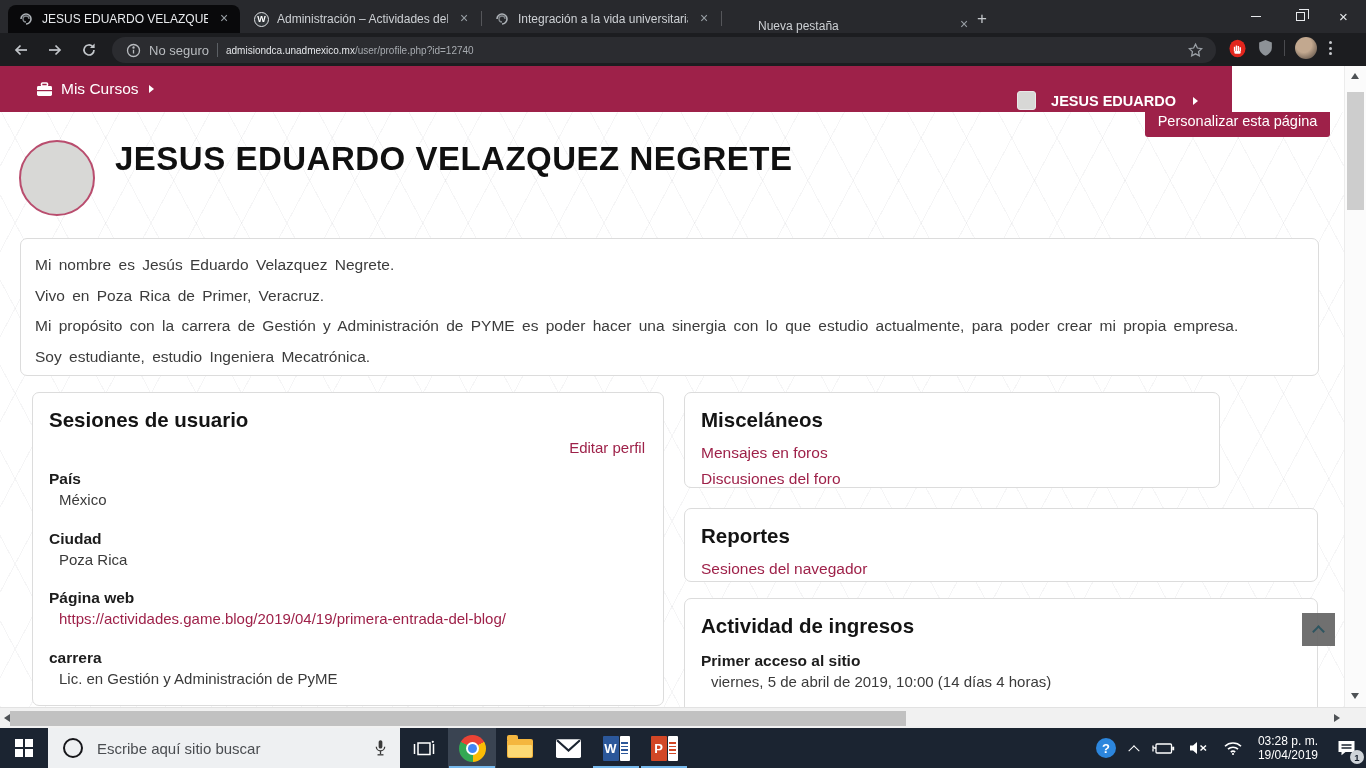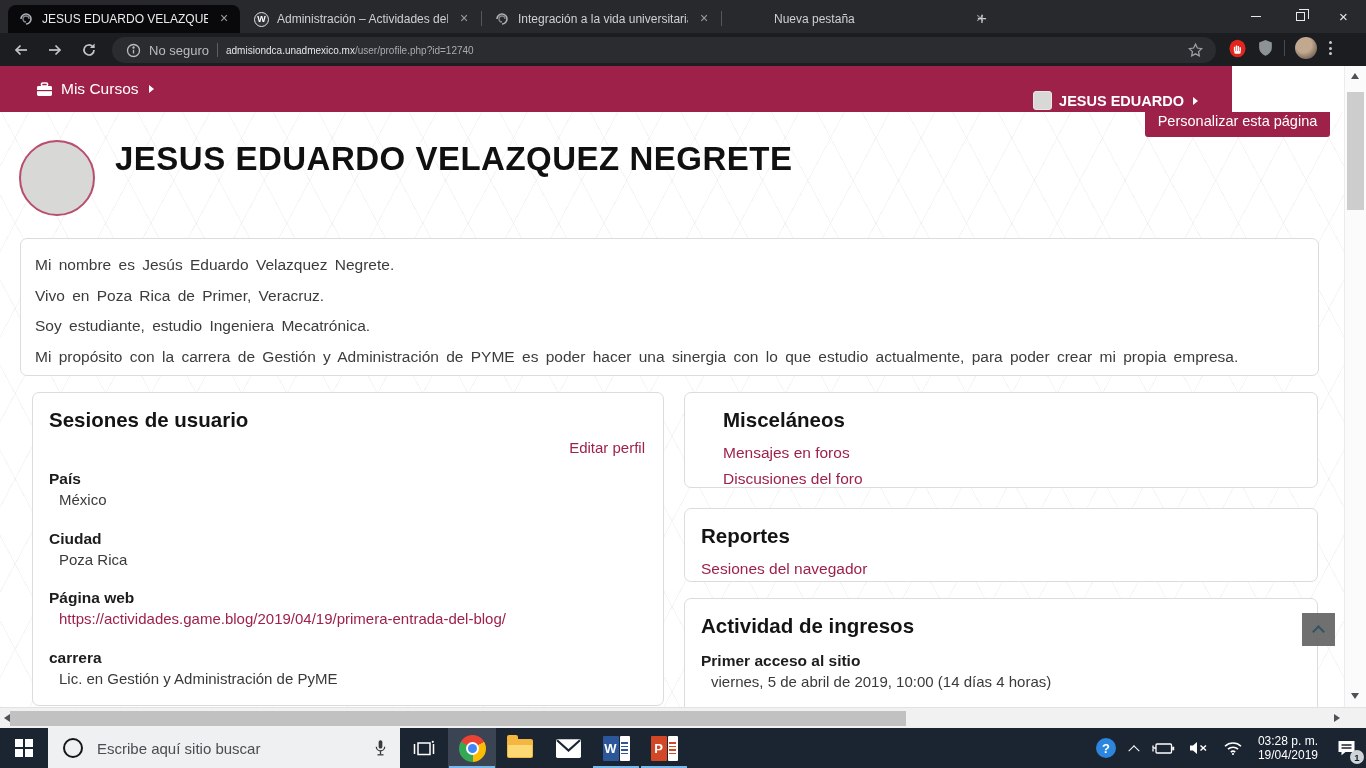--- a/index.html
+++ b/index.html
@@ -40,21 +40,21 @@
   .tool-div { width:1px; height:16px; background:#4a4b4f; }
   .chrome-avatar { width:22px; height:22px; border-radius:50%;
                    background:radial-gradient(circle at 40% 35%, #c2a88f 0 40%, #857363 70%, #5d5248 100%); }
   .dots3 { display:flex; flex-direction:column; gap:2.5px; padding:4px 2px; }
   .dots3 i { width:3px; height:3px; border-radius:50%; background:#c6c9cd; }
 
   
   .navbar { position:absolute; top:66px; left:0; width:1232px; height:46px; background:#9e2149;
             display:flex; align-items:center; color:#fff; }
   .nav-left { display:flex; align-items:center; gap:8px; margin-left:36px; font-size:15.5px; }
-  .nav-right { position:absolute; right:34px; display:flex; align-items:center; gap:7px; font-size:14.5px; font-weight:bold;margin-top:23px; }
+  .nav-right { position:absolute; right:34px; display:flex; align-items:center; gap:15px; font-size:14.5px; font-weight:bold;margin-top:23px; }
   .caret-r { width:0; height:0; border-top:4px solid transparent; border-bottom:4px solid transparent; border-left:5px solid #fff; margin-left:2px; }
   .mini-avatar { width:19px; height:19px; border-radius:3px; overflow:hidden; border:1px solid #e8e8e8; background:#d8d8d6; }
 
   .personalize { position:absolute; left:1145px; top:112px; width:185px; height:25px; background:#9e2149;
                  color:#fff; overflow:hidden; text-align:center; border-radius:0 0 3px 3px; z-index:6; }
   .personalize span { display:inline-block; margin-top:-7px; font-size:14.5px; }
 
   
   .content { position:absolute; top:112px; left:0; width:1344px; height:595px; overflow:hidden; background-color:#fff;
     background-image:
@@ -75,21 +75,21 @@
   .desc-card p { font-size:15.5px; color:#3c3c3c; line-height:17px; margin-bottom:13.5px; word-spacing:3px; }
 
   .details-card { left:32px; top:280px; width:632px; height:314px; }
   .edit-link { position:absolute; top:46px; right:18px; font-size:15px; color:#9e2149;margin-left:6px; }
   .fields { position:absolute; top:76px; left:16px; right:16px; }
   .field { margin-bottom:18.5px; }
   .flabel { font-size:15.5px; font-weight:bold; color:#1c1c1c; line-height:20px; }
   .fvalue { font-size:15px; color:#3a3a3a; line-height:20px; padding-left:10px; margin-top:1px; }
   .fvalue.link { color:#9e2149; }
 
-  .misc-card { left:684px; top:280px; width:634px; height:96px;padding-left:22px; }
+  .misc-card { left:684px; top:280px; width:536px; height:96px; }
   .rep-card  { left:684px; top:396px; width:634px; height:74px; }
   .act-card  { left:684px; top:486px; width:634px; height:300px; }
   .card-links { padding:8px 16px 0 16px; }
   .card-links .clink { display:block; font-size:15.5px; color:#9e2149; line-height:26px; }
   .act-card .flabel { padding:13px 16px 0 16px; }
   .act-card .fvalue { padding-left:26px; }
 
   .scrolltop { position:absolute; left:1302px; top:613px; width:33px; height:33px; background:rgba(100,100,100,0.92); z-index:7; }
   .scrolltop i { display:block; width:9px; height:9px; border-top:2px solid #2e5560; border-left:2px solid #2e5560;
                  transform:rotate(45deg); margin:14px auto 0; }
@@ -160,21 +160,21 @@
       <span class="close">×</span>
     </div>
     <div class="tab" style="left:484px; width:236px;">
       <svg class="favicon" viewBox="0 0 16 16">
         <path d="M3 8a5 5 0 1 1 5 5" fill="none" stroke="#aeb3b8" stroke-width="1.6"></path>
         <path d="M11 8a3 3 0 1 0-3 3" fill="none" stroke="#84898e" stroke-width="1.3"></path>
       </svg>
       <span class="title">Integración a la vida universitaria</span>
       <span class="close">×</span>
     </div>
-    <div class="tab" style="left:760px; width:236px;">
+    <div class="tab" style="left:744px; width:236px;align-items:flex-end;">
       <span class="title" style="margin-left:4px;">Nueva pestaña</span>
       <span class="close">×</span>
     </div>
     <div class="tabsep" style="left:481px;"></div>
     <div class="tabsep" style="left:721px;"></div>
     <div class="newtab-btn">+</div>
 
     <div class="winctl wc-min">
         <i></i>
       </div>
@@ -265,22 +265,22 @@
   <div class="content">
 
     <div class="big-avatar">
       <span class="photo"><span class="hair"></span><span class="skin"></span><span class="shirt"></span></span>
     </div>
     <h1 class="page-title">JESUS EDUARDO VELAZQUEZ NEGRETE</h1>
 
     <div class="card desc-card">
       <p>Mi nombre es Jesús Eduardo Velazquez Negrete.</p>
       <p>Vivo en Poza Rica de Primer, Veracruz.</p>
+      <p>Mi propósito con la carrera de Gestión y Administración de PYME es poder hacer una sinergia con lo que estudio actualmente, para poder crear mi propia empresa.</p>
       <p>Soy estudiante, estudio Ingeniera Mecatrónica.</p>
-      <p>Mi propósito con la carrera de Gestión y Administración de PYME es poder hacer una sinergia con lo que estudio actualmente, para poder crear mi propia empresa.</p>
     </div>
 
     <div class="card details-card">
       <h2>Sesiones de usuario</h2>
       <a class="edit-link">Editar perfil</a>
       <div class="fields">
         <div class="field">
           <div class="flabel">País</div>
           <div class="fvalue">México</div>
         </div>

